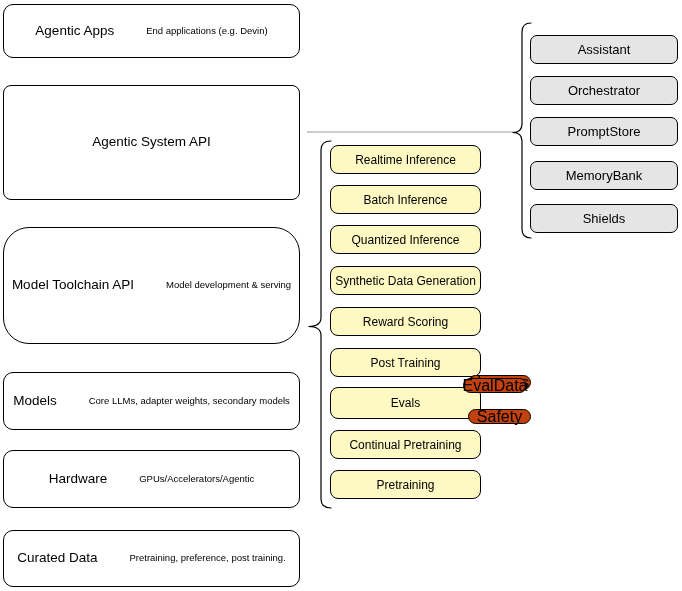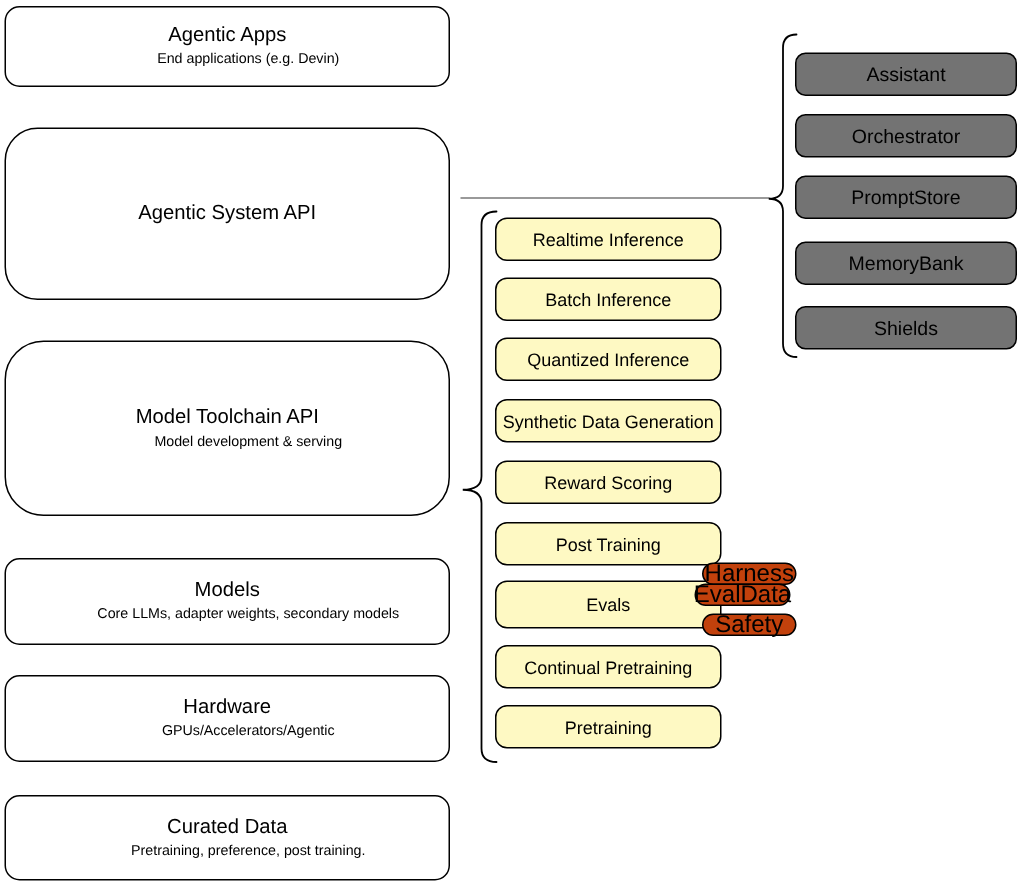--- a/index.html
+++ b/index.html
@@ -4,34 +4,34 @@
 <style>
   html,body{margin:0;padding:0;background:#ffffff;}
   .canvas{
     position:relative;width:682px;height:591px;background:#ffffff;
     font-family:"Liberation Sans",sans-serif;color:#000;overflow:hidden;
   }
   .overlay{position:absolute;left:0;top:0;width:682px;height:591px;z-index:0;}
   .lbox{
     position:absolute;left:3px;width:297px;box-sizing:border-box;
     border:1px solid #000;background:#fff;
-    display:flex;flex-direction:column;align-items:center;justify-content:center;
+    display:flex;flex-direction:row;align-items:center;justify-content:center;
     gap:4px;text-align:center;z-index:1;
   }
   .lbox .t{font-size:13.5px;line-height:1.1;}
   .lbox .s{font-size:9.5px;line-height:1.1;padding-left:28px;}
   .mbox{
     position:absolute;left:330px;width:151px;height:29px;box-sizing:border-box;
     border:1px solid #000;border-radius:8px;background:#fef9c3;
     display:flex;align-items:center;justify-content:center;
     font-size:12px;white-space:nowrap;z-index:1;
   }
   .rbox{
     position:absolute;left:530px;width:148px;height:29px;box-sizing:border-box;
-    border:1px solid #000;border-radius:7px;background:#737373;
+    border:1px solid #000;border-radius:7px;background:#e5e5e5;
     display:flex;align-items:center;justify-content:center;
     font-size:13px;white-space:nowrap;z-index:1;
   }
   .pill{
     position:absolute;height:15px;box-sizing:border-box;
     border:1px solid #000;border-radius:8px;background:#c2410c;
     display:flex;align-items:center;justify-content:center;
     font-size:16px;line-height:1;white-space:nowrap;z-index:3;
   }
 </style>
@@ -43,21 +43,21 @@
   <svg class="overlay" viewBox="0 0 682 591" xmlns="http://www.w3.org/2000/svg">
     <path d="M 307 132 L 513 132" fill="none" stroke-width="1.2" stroke="#999999"></path>
     <path d="M 531 23 Q 522 23 522 32 L 522 124 Q 522 132.5 512.5 132.5 Q 522 132.5 522 141 L 522 229 Q 522 238 531 238" fill="none" stroke-width="1.2" stroke-linecap="round" stroke="#000000"></path>
     <path d="M 331 141 Q 321 141 321 150 L 321 317.5 Q 321 326.5 308.5 326.5 Q 321 326.5 321 335.5 L 321 499 Q 321 508 331 508" fill="none" stroke-width="1.2" stroke-linecap="round" stroke="#000000"></path>
   </svg>
 
   <div class="lbox" style="top:4px;height:54px;border-radius:10px">
     <div class="t">Agentic Apps</div>
     <div class="s">End applications (e.g. Devin)</div>
   </div>
-  <div class="lbox" style="top:85px;height:115px;border-radius:22px">
+  <div class="lbox" style="top:85px;height:115px;border-radius:8px">
     <div class="t">Agentic System API</div>
   </div>
   <div class="lbox" style="top:372px;height:58px;border-radius:10px">
     <div class="t">Models</div>
     <div class="s">Core LLMs, adapter weights, secondary models</div>
   </div>
   <div class="lbox" style="top:227px;height:117px;border-radius:26px">
     <div class="t">Model Toolchain API</div>
     <div class="s">Model development &amp; serving</div>
   </div>
@@ -74,21 +74,21 @@
   <div class="mbox" style="top:185px">Batch Inference</div>
   <div class="mbox" style="top:266px">Synthetic Data Generation</div>
   <div class="mbox" style="top:225px">Quantized Inference</div>
   <div class="mbox" style="top:307px">Reward Scoring</div>
   <div class="mbox" style="top:348px">Post Training</div>
   <div class="mbox" style="top:387px;height:32px">Evals</div>
   <div class="mbox" style="top:470px">Pretraining</div>
   <div class="mbox" style="top:430px">Continual Pretraining</div>
 
   <div class="pill" style="left:468px;top:375px;width:63px">Harness</div>
-  <div class="pill" style="left:463px;top:389px;width:64px">EvalData</div>
+  <div class="pill" style="left:463px;top:378px;width:64px">EvalData</div>
   <div class="pill" style="left:468px;top:409px;width:63px">Safety</div>
 
   <div class="rbox" style="top:35px">Assistant</div>
   <div class="rbox" style="top:76px">Orchestrator</div>
   <div class="rbox" style="top:117px">PromptStore</div>
   <div class="rbox" style="top:161px">MemoryBank</div>
   <div class="rbox" style="top:204px">Shields</div>
 
 </div>
 

